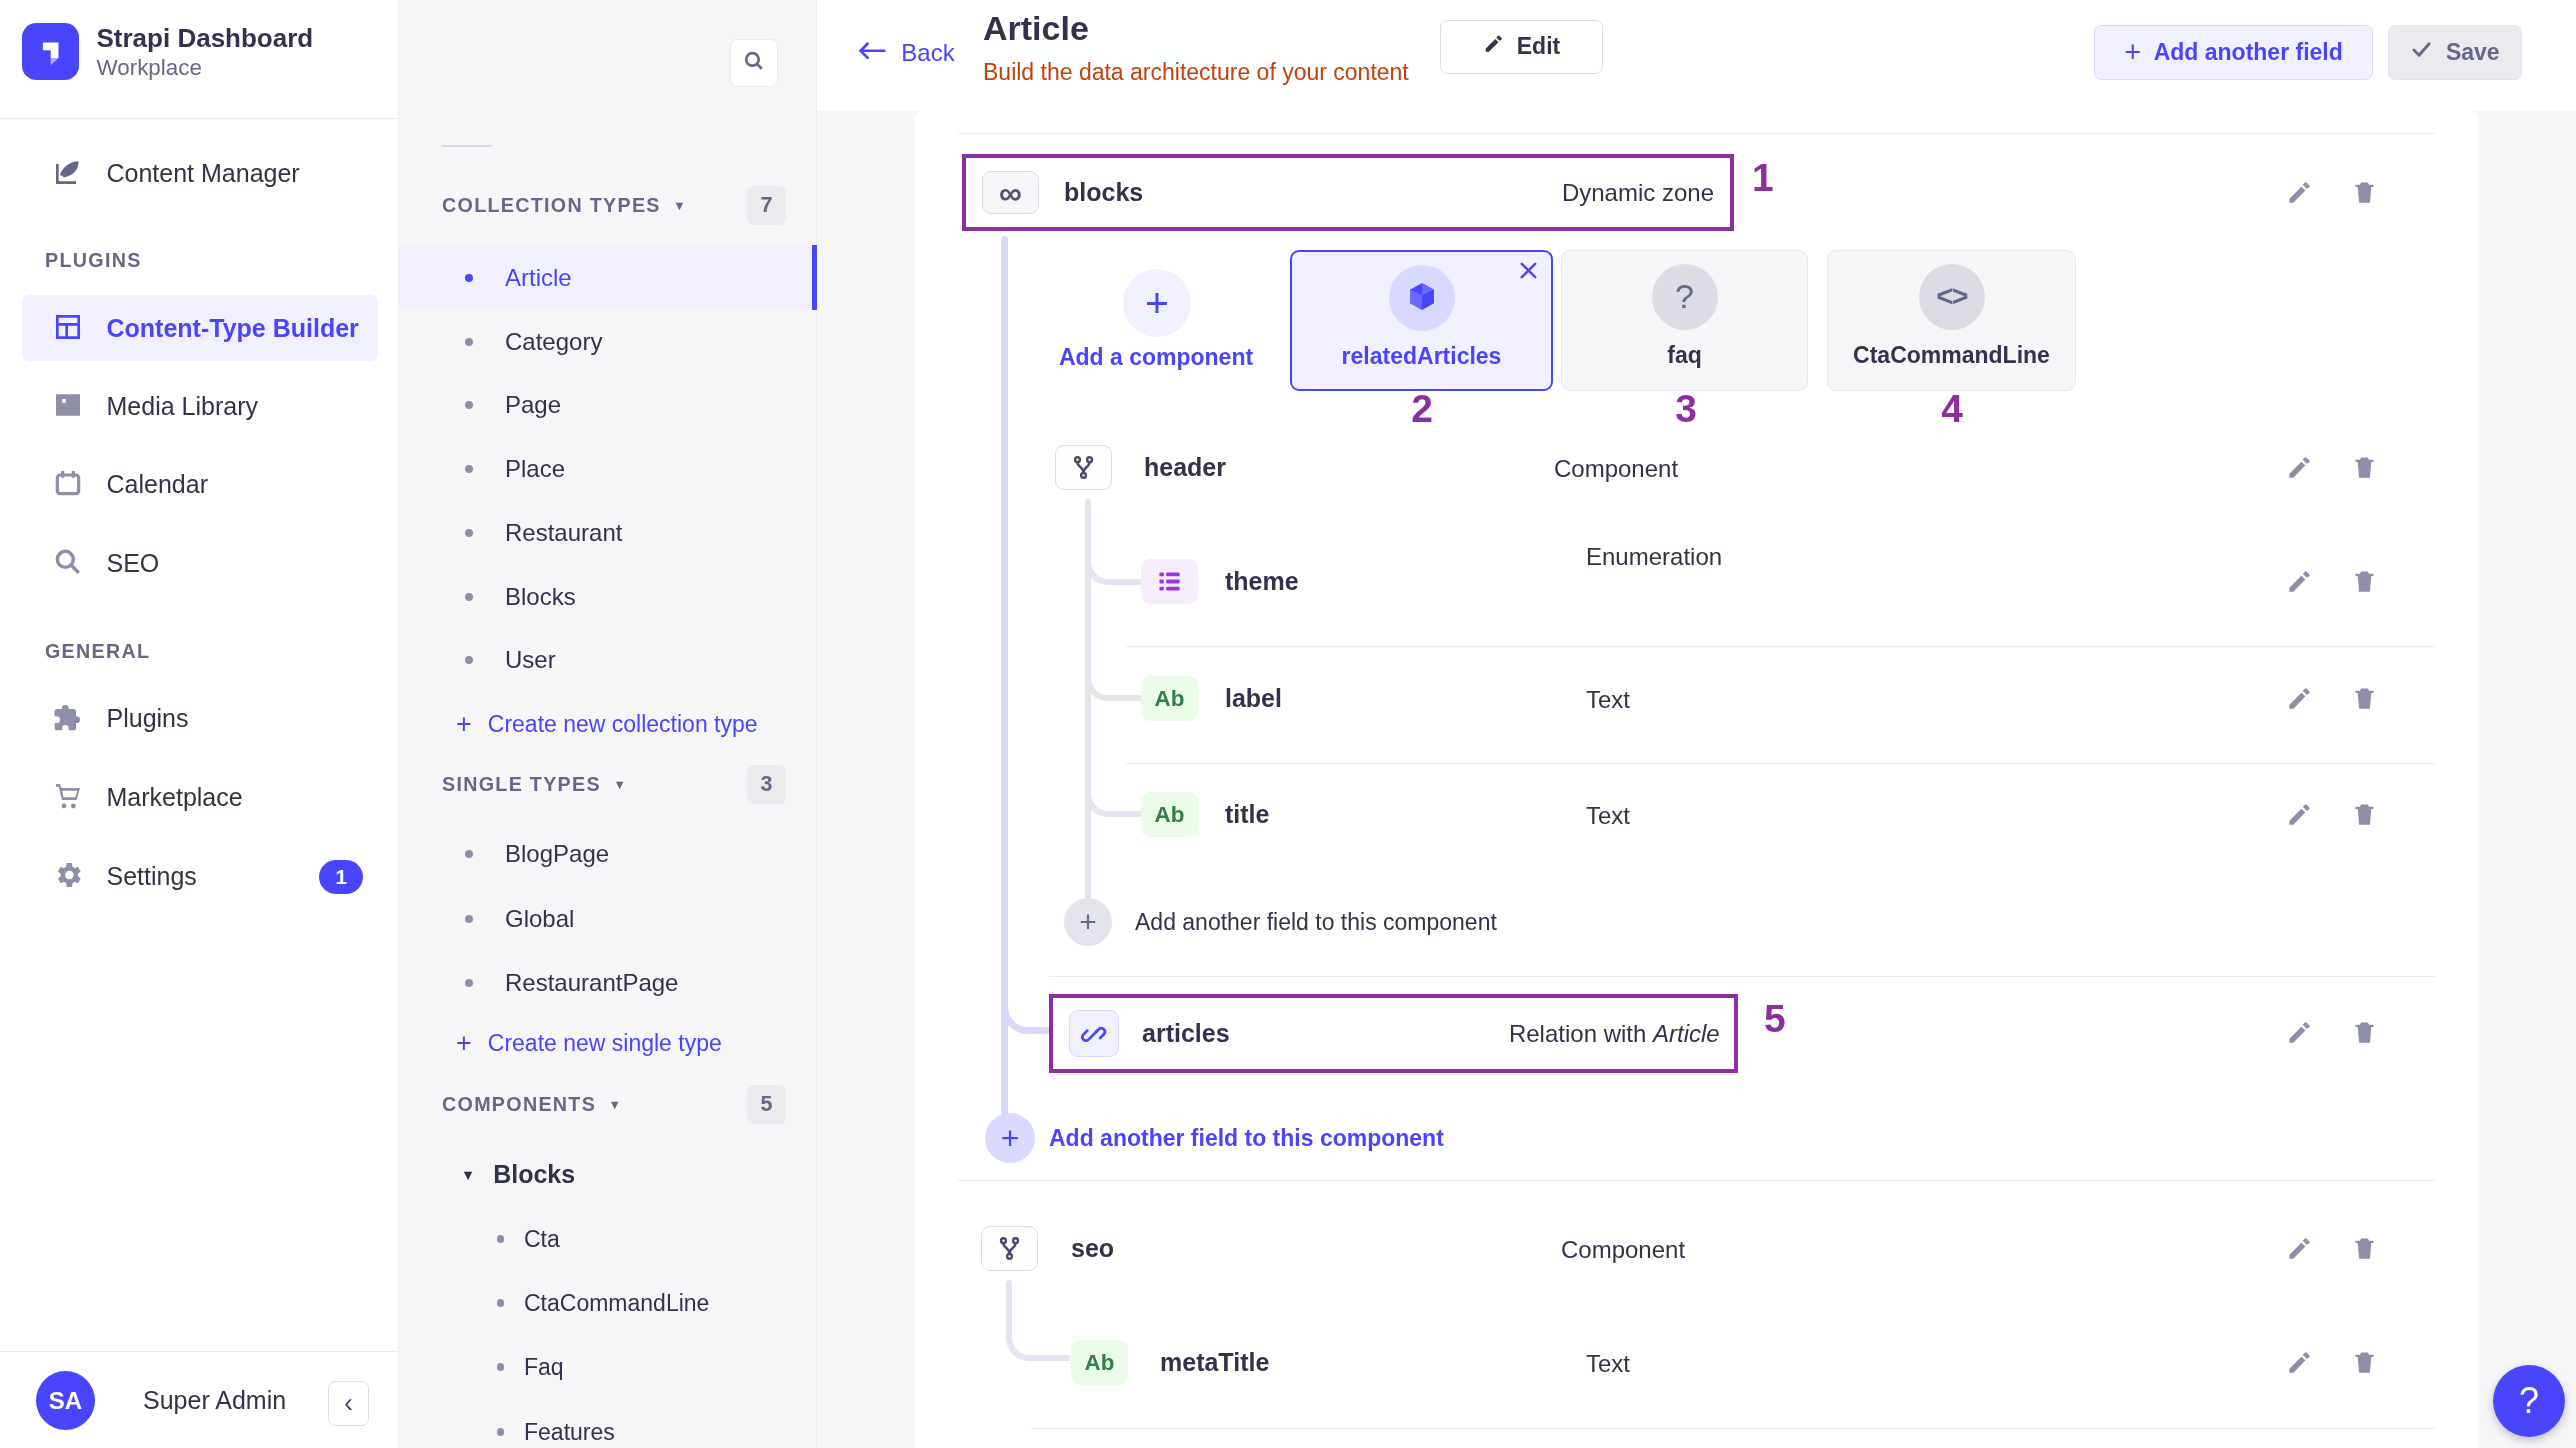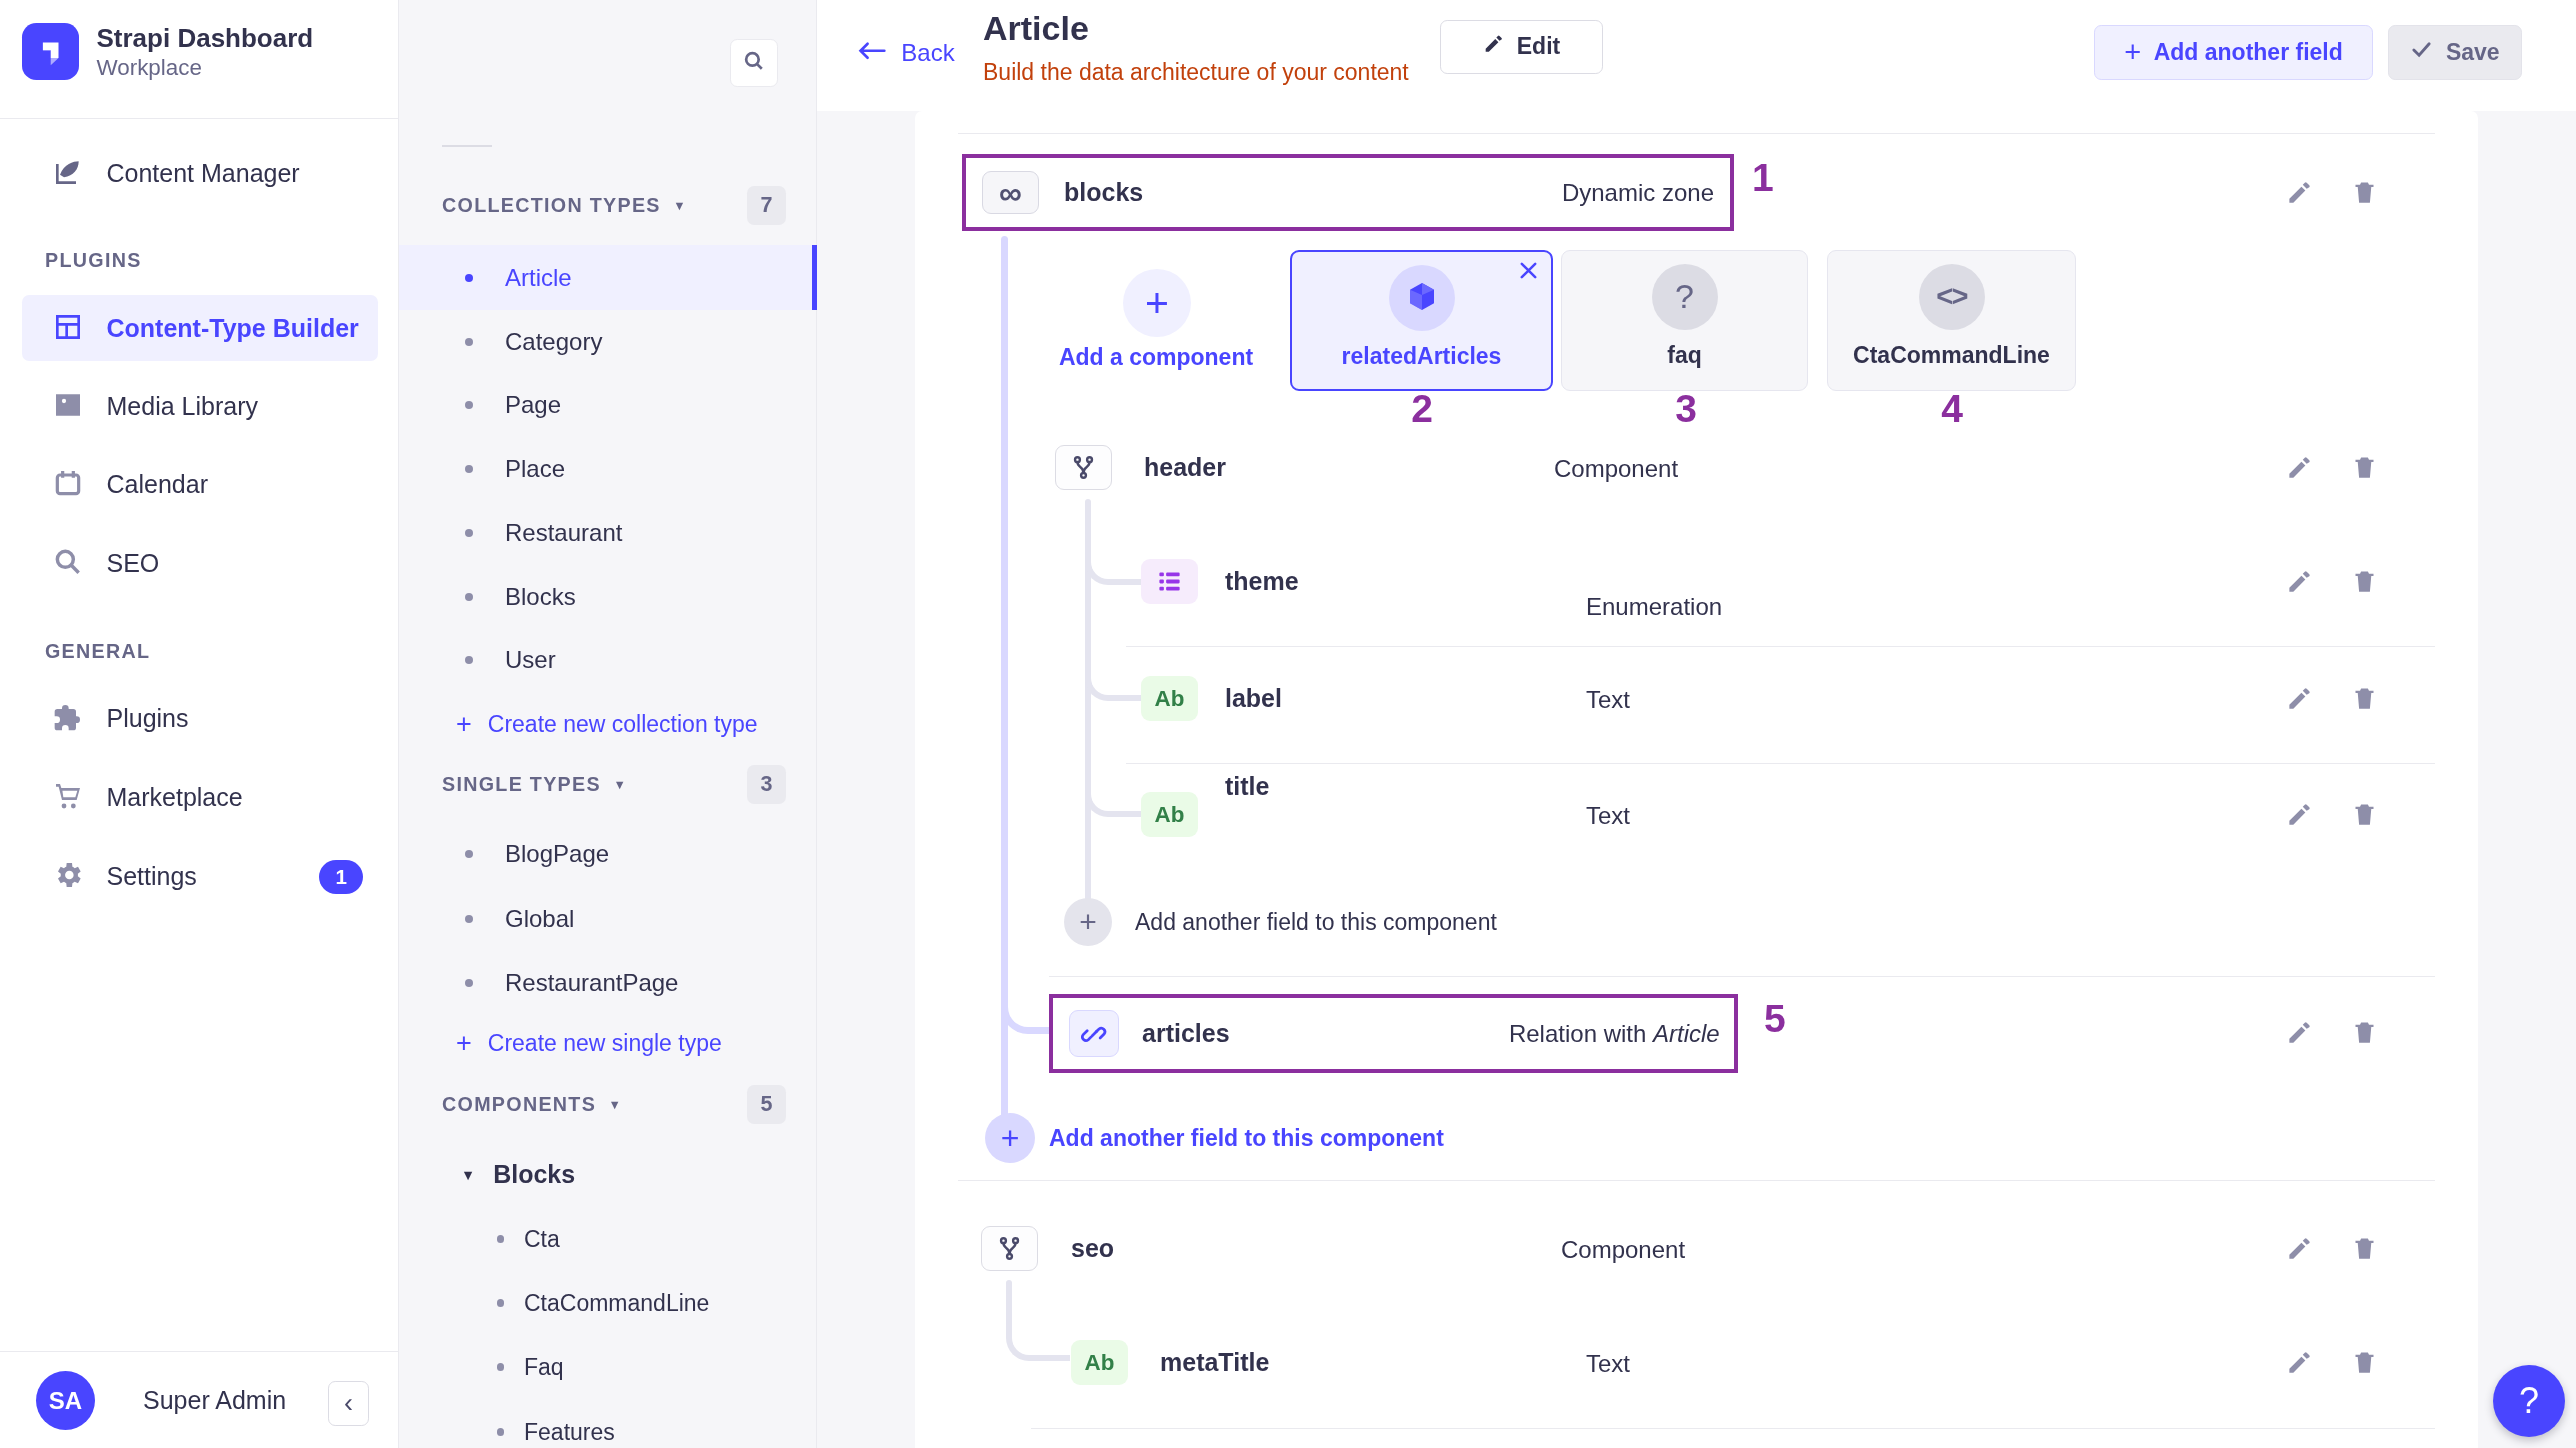--- a/index.html
+++ b/index.html
@@ -400,21 +400,21 @@
               <rect x="3" y="4" width="4" height="3.4" rx="1"></rect>
               <rect x="9" y="4" width="12" height="3.4" rx="1"></rect>
               <rect x="3" y="10.3" width="4" height="3.4" rx="1"></rect>
               <rect x="9" y="10.3" width="12" height="3.4" rx="1"></rect>
               <rect x="3" y="16.6" width="4" height="3.4" rx="1"></rect>
               <rect x="9" y="16.6" width="12" height="3.4" rx="1"></rect>
             </g>
           </svg>
       </div>
       <span class="abs row-name" style="left:310px;top:456px">theme</span>
-      <span class="abs row-type" style="left:671px;top:482px">Enumeration</span>
+      <span class="abs row-type" style="left:671px;top:432px">Enumeration</span>
       <div class="abs acts" style="left:1371px;top:457px">
         <span><svg width="27" height="27" viewBox="0 0 24 24">
               <path fill="#8e8ea9" d="M3 17.5V21h3.5L17.2 10.3l-3.5-3.5zM20.7 7.3a1.2 1.2 0 0 0 0-1.7l-2.3-2.3a1.2 1.2 0 0 0-1.7 0l-1.8 1.8 3.5 3.5z"></path>
             </svg></span>
         <span><svg width="27" height="27" viewBox="0 0 24 24">
               <path fill="#8e8ea9" d="M6 7h12l-1.2 14H7.2zM9 3h6l1 2h4v2H4V5h4z"></path>
             </svg></span>
       </div>
       <div class="abs hdiv" style="left:211px;right:43px;top:535px"></div>
 
@@ -429,21 +429,21 @@
             </svg></span>
         <span><svg width="27" height="27" viewBox="0 0 24 24">
               <path fill="#8e8ea9" d="M6 7h12l-1.2 14H7.2zM9 3h6l1 2h4v2H4V5h4z"></path>
             </svg></span>
       </div>
       <div class="abs hdiv" style="left:211px;right:43px;top:652px"></div>
 
       <div class="abs icbox ic-text" style="left:226px;top:681px">
           <span>Ab</span>
         </div>
-      <span class="abs row-name" style="left:310px;top:661px">title</span>
+      <span class="abs row-name" style="left:310px;top:689px">title</span>
       <span class="abs row-type" style="left:671px;top:691px">Text</span>
       <div class="abs acts" style="left:1371px;top:690px">
         <span><svg width="27" height="27" viewBox="0 0 24 24">
               <path fill="#8e8ea9" d="M3 17.5V21h3.5L17.2 10.3l-3.5-3.5zM20.7 7.3a1.2 1.2 0 0 0 0-1.7l-2.3-2.3a1.2 1.2 0 0 0-1.7 0l-1.8 1.8 3.5 3.5z"></path>
             </svg></span>
         <span><svg width="27" height="27" viewBox="0 0 24 24">
               <path fill="#8e8ea9" d="M6 7h12l-1.2 14H7.2zM9 3h6l1 2h4v2H4V5h4z"></path>
             </svg></span>
       </div>
 

